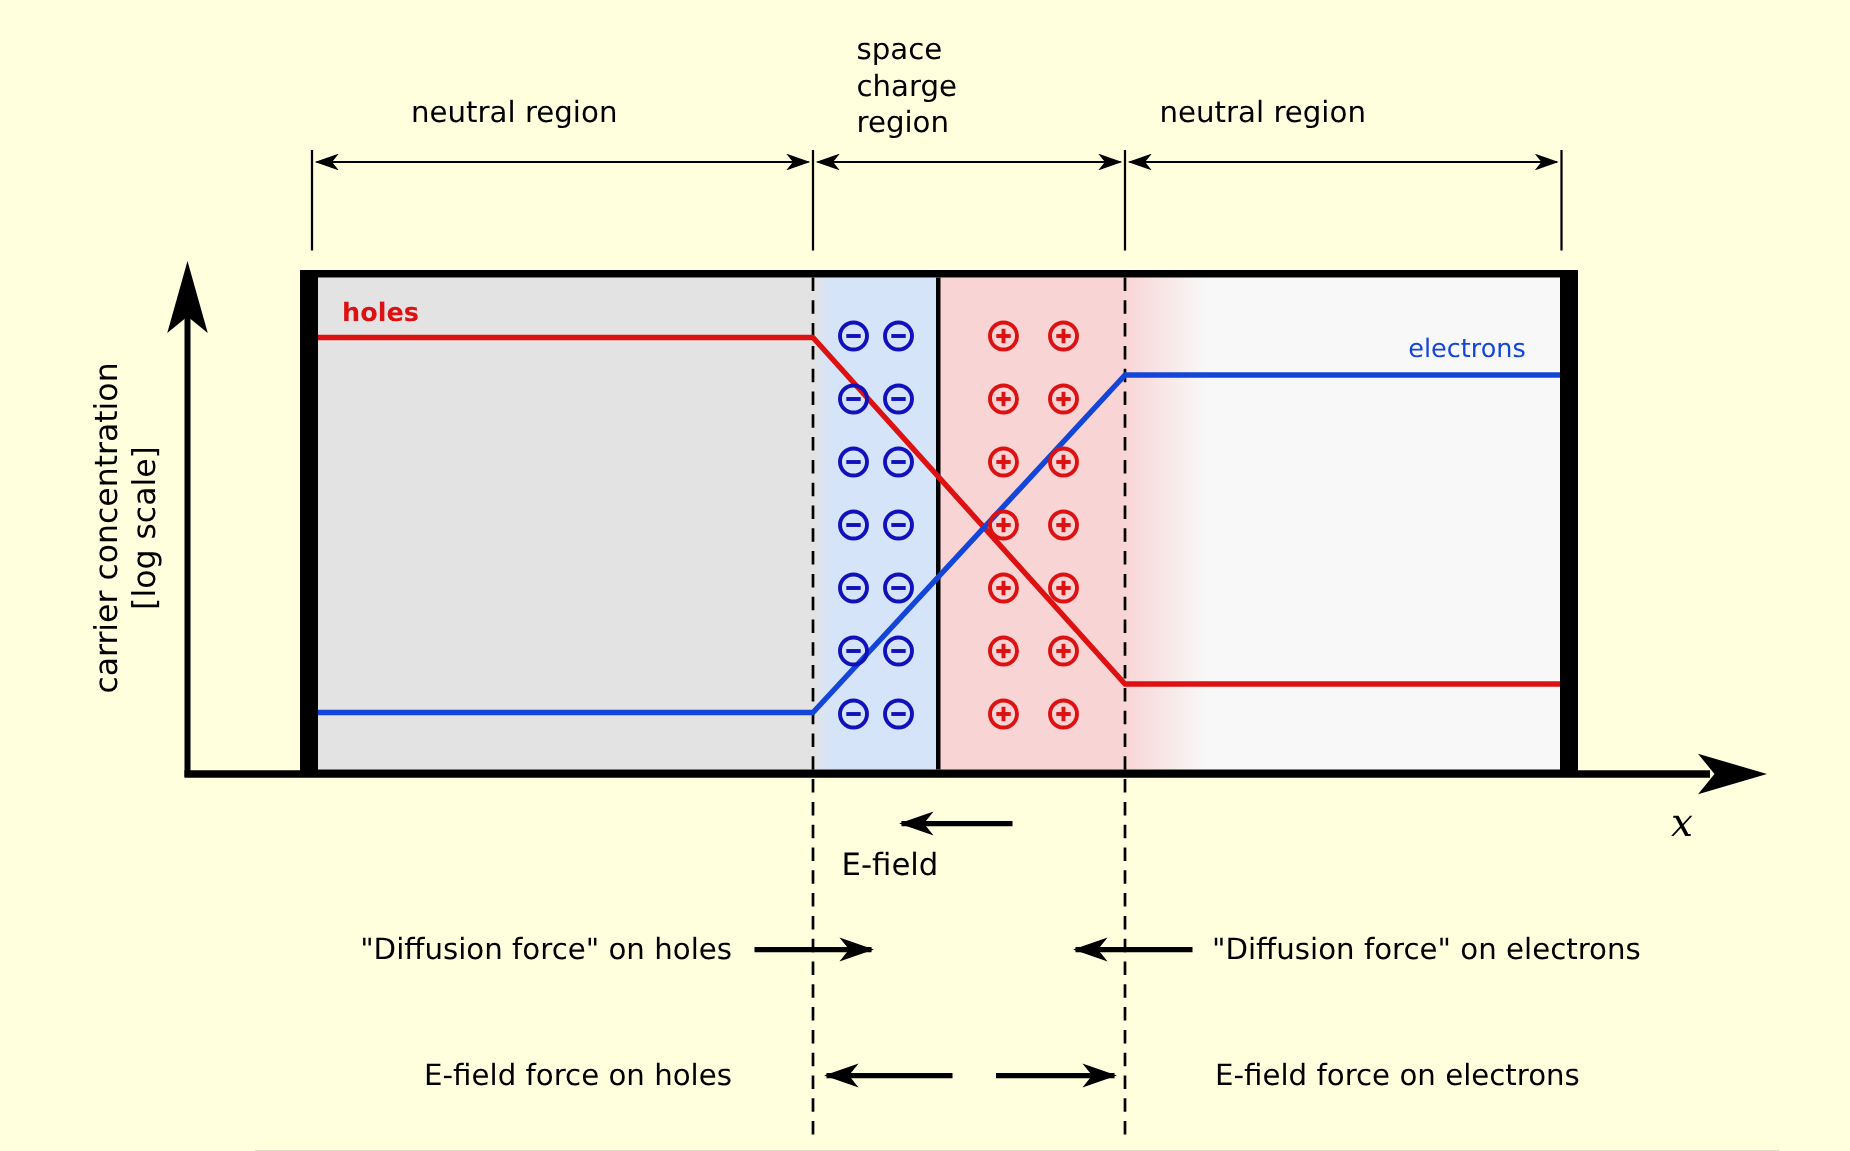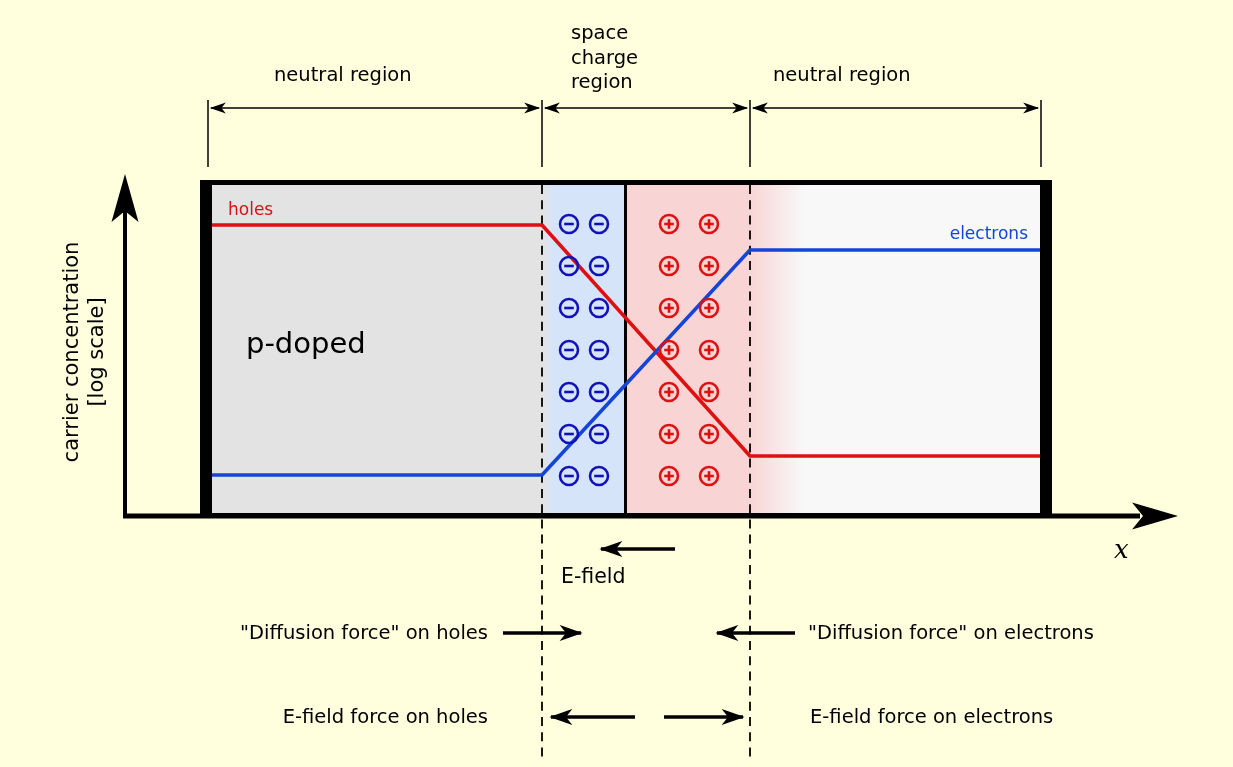--- a/index.html
+++ b/index.html
@@ -9,22 +9,22 @@
   }
   #stage{
     position:relative;
     width:1233px;height:767px;
     background:var(--background,#FFFFE0);
     overflow:hidden;
     color:#000;
   }
   .txt{position:absolute;white-space:pre-line;line-height:1.25;}
   .center{}
-  .right{text-align:right;white-space:nowrap;}
-  .nowrap{white-space:nowrap;}
+  .right{text-align:center;white-space:nowrap;}
+  .nowrap{white-space:nowrap;font-weight:bold;}
 
   
   #lbl-neutral-left{left:274px;top:63px;width:200px;font-size:19.5px;}
   #lbl-space-charge{left:571px;top:21px;width:160px;font-size:19.5px;line-height:24.5px;}
   #lbl-neutral-right{left:773px;top:63px;width:200px;font-size:19.5px;}
 
   
   #device-box{
     position:absolute;left:200px;top:180px;width:852px;height:338px;
     box-sizing:border-box;
@@ -256,21 +256,20 @@
       <line x1="664" y1="717" x2="743" y2="717" marker-end="url(#mArrowB)"></line>
     </g>
   </svg>
 
   <div class="txt center" id="lbl-neutral-left">neutral region</div>
   <div class="txt center" id="lbl-space-charge">space
 charge
 region</div>
   <div class="txt center" id="lbl-neutral-right">neutral region</div>
 
-  <div class="txt center" id="lbl-p-doped">p-doped</div>
 
   <div class="txt nowrap" id="lbl-holes">holes</div>
   <div class="txt right" id="lbl-electrons">electrons</div>
 
   <div class="txt" id="lbl-y-axis">carrier concentration
 [log scale]</div>
   <div class="txt center" id="lbl-x-axis">x</div>
 
   <div class="txt center" id="lbl-e-field">E-field</div>
   <div class="txt right" id="lbl-diff-holes">"Diffusion force" on holes</div>

